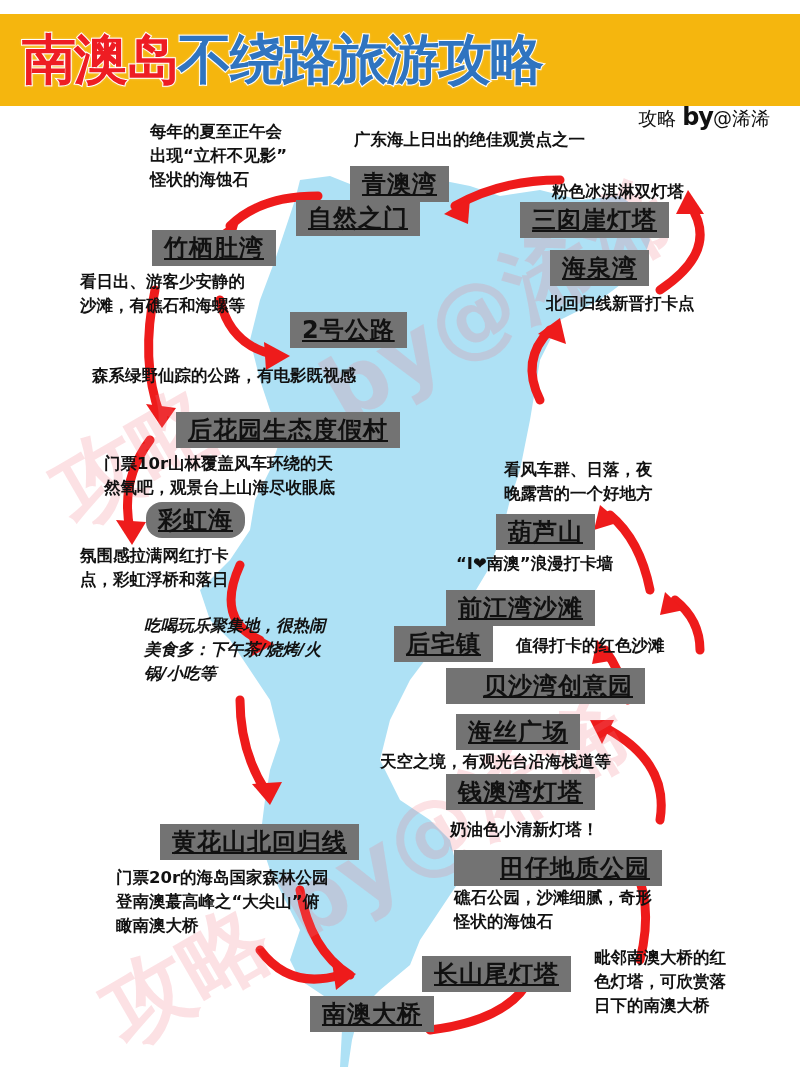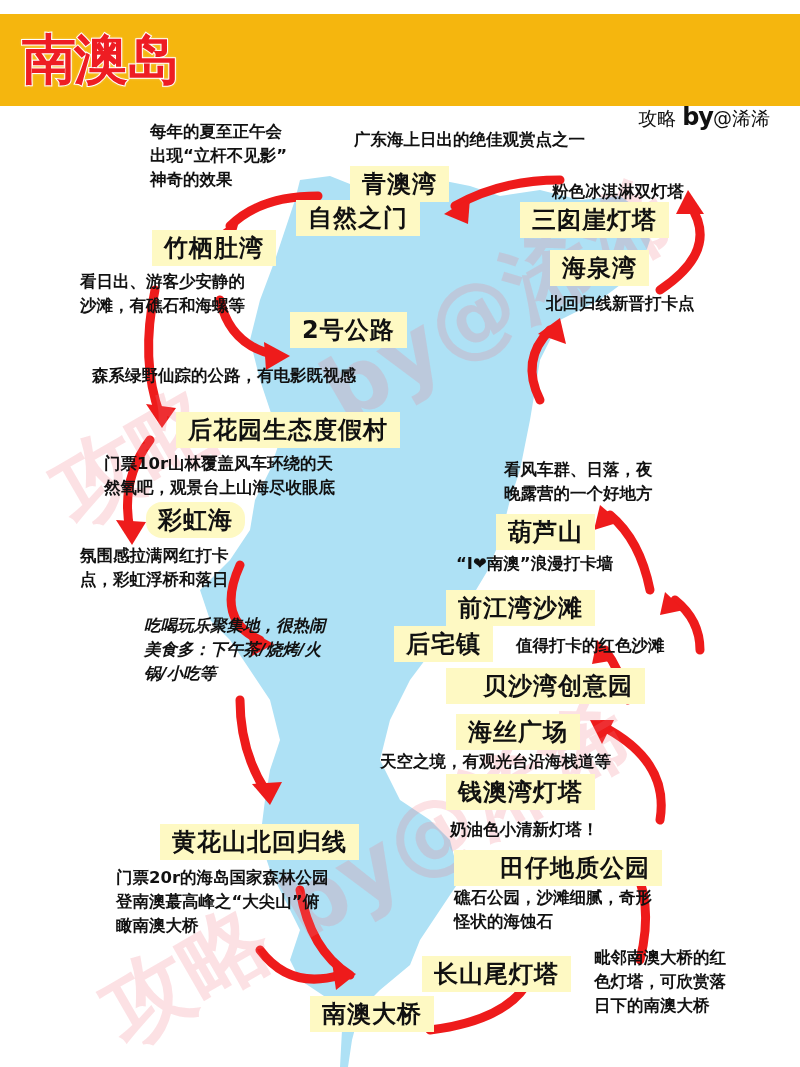--- a/index.html
+++ b/index.html
@@ -14,30 +14,31 @@
   .title .blue { color:#2f74c0; -webkit-text-stroke:2px #fff; paint-order:stroke fill; text-shadow:0 0 3px #fff; }
 
   .byline { position:absolute; right:30px; top:103px; font-size:19px; color:#111; white-space:nowrap; }
   .byline .by { font-weight:bold; font-size:24px; letter-spacing:-1px; }
 
   svg.map { position:absolute; left:0; top:0; width:800px; height:1067px; }
 
   .wm { position:absolute; font-weight:bold; color:rgba(240,120,130,0.22); font-size:88px; white-space:nowrap;
         transform-origin:left center; pointer-events:none; }
 
-  .place { position:absolute; background:#fef9c3; font-weight:bold; color:#111; white-space:nowrap;
-           font-size:24px; line-height:36px; height:36px; padding:0 12px; letter-spacing:1px; }
+  .place { position:absolute; background:#737373; font-weight:bold; color:#111; white-space:nowrap;
+           font-size:24px; line-height:36px; height:36px; padding:0 12px; letter-spacing:1px;text-decoration:underline; }
   .desc { position:absolute; font-weight:bold; color:#111; font-size:16.5px; line-height:24px; white-space:nowrap; }
 </style>
 </head>
 <body>
 
 <div class="banner"></div>
 <div class="title">
   <span class="red">南澳岛</span>
+  <span class="blue">不绕路旅游攻略</span>
 </div>
 <div class="byline">
   <span>攻略</span>
   <span class="by">by</span><span>@浠浠</span>
 </div>
 
 <svg class="map" viewBox="0 0 800 1067">
   <path fill="#aee1f5" d="M300 180 L330 176 L350 184 L360 170 L420 166 L440 180 L470 186 L500 196 L540 190 L580 200 L620 196 L640 210
        L650 240 L640 270 L600 300 L560 320 L540 360 L530 420 L520 470 L510 500 L500 540 L488 570 L470 600 L440 640
        L410 680 L390 720 L380 760 L400 800 L430 820 L450 840 L460 880 L440 910 L420 940 L410 965 L380 990 L360 1010
@@ -85,21 +86,21 @@
 
 <div class="wm" style="left:60px;top:440px;transform:rotate(-30deg);">攻略</div>
 <div class="wm" style="left:330px;top:340px;transform:rotate(-30deg);">by@浠浠</div>
 <div class="wm" style="left:110px;top:960px;transform:rotate(-30deg);">攻略 by@浠浠</div>
 
 <div class="desc" style="left:354px;top:128px;text-align:right;">广东海上日出的绝佳观赏点之一</div>
 <div class="place" style="left:350px;top:166px;">青澳湾</div>
 
 <div class="desc" style="left:150px;top:120px;white-space:pre;">每年的夏至正午会
 出现“立杆不见影”
-神奇的效果</div>
+怪状的海蚀石</div>
 <div class="place" style="left:296px;top:200px;">自然之门</div>
 
 <div class="desc" style="left:552px;top:180px;">粉色冰淇淋双灯塔</div>
 <div class="place" style="left:520px;top:202px;">三囱崖灯塔</div>
 
 <div class="place" style="left:550px;top:250px;">海泉湾</div>
 <div class="desc" style="left:546px;top:292px;">北回归线新晋打卡点</div>
 
 <div class="place" style="left:152px;top:230px;">竹栖肚湾</div>
 <div class="desc" style="left:80px;top:270px;white-space:pre;">看日出、游客少安静的

